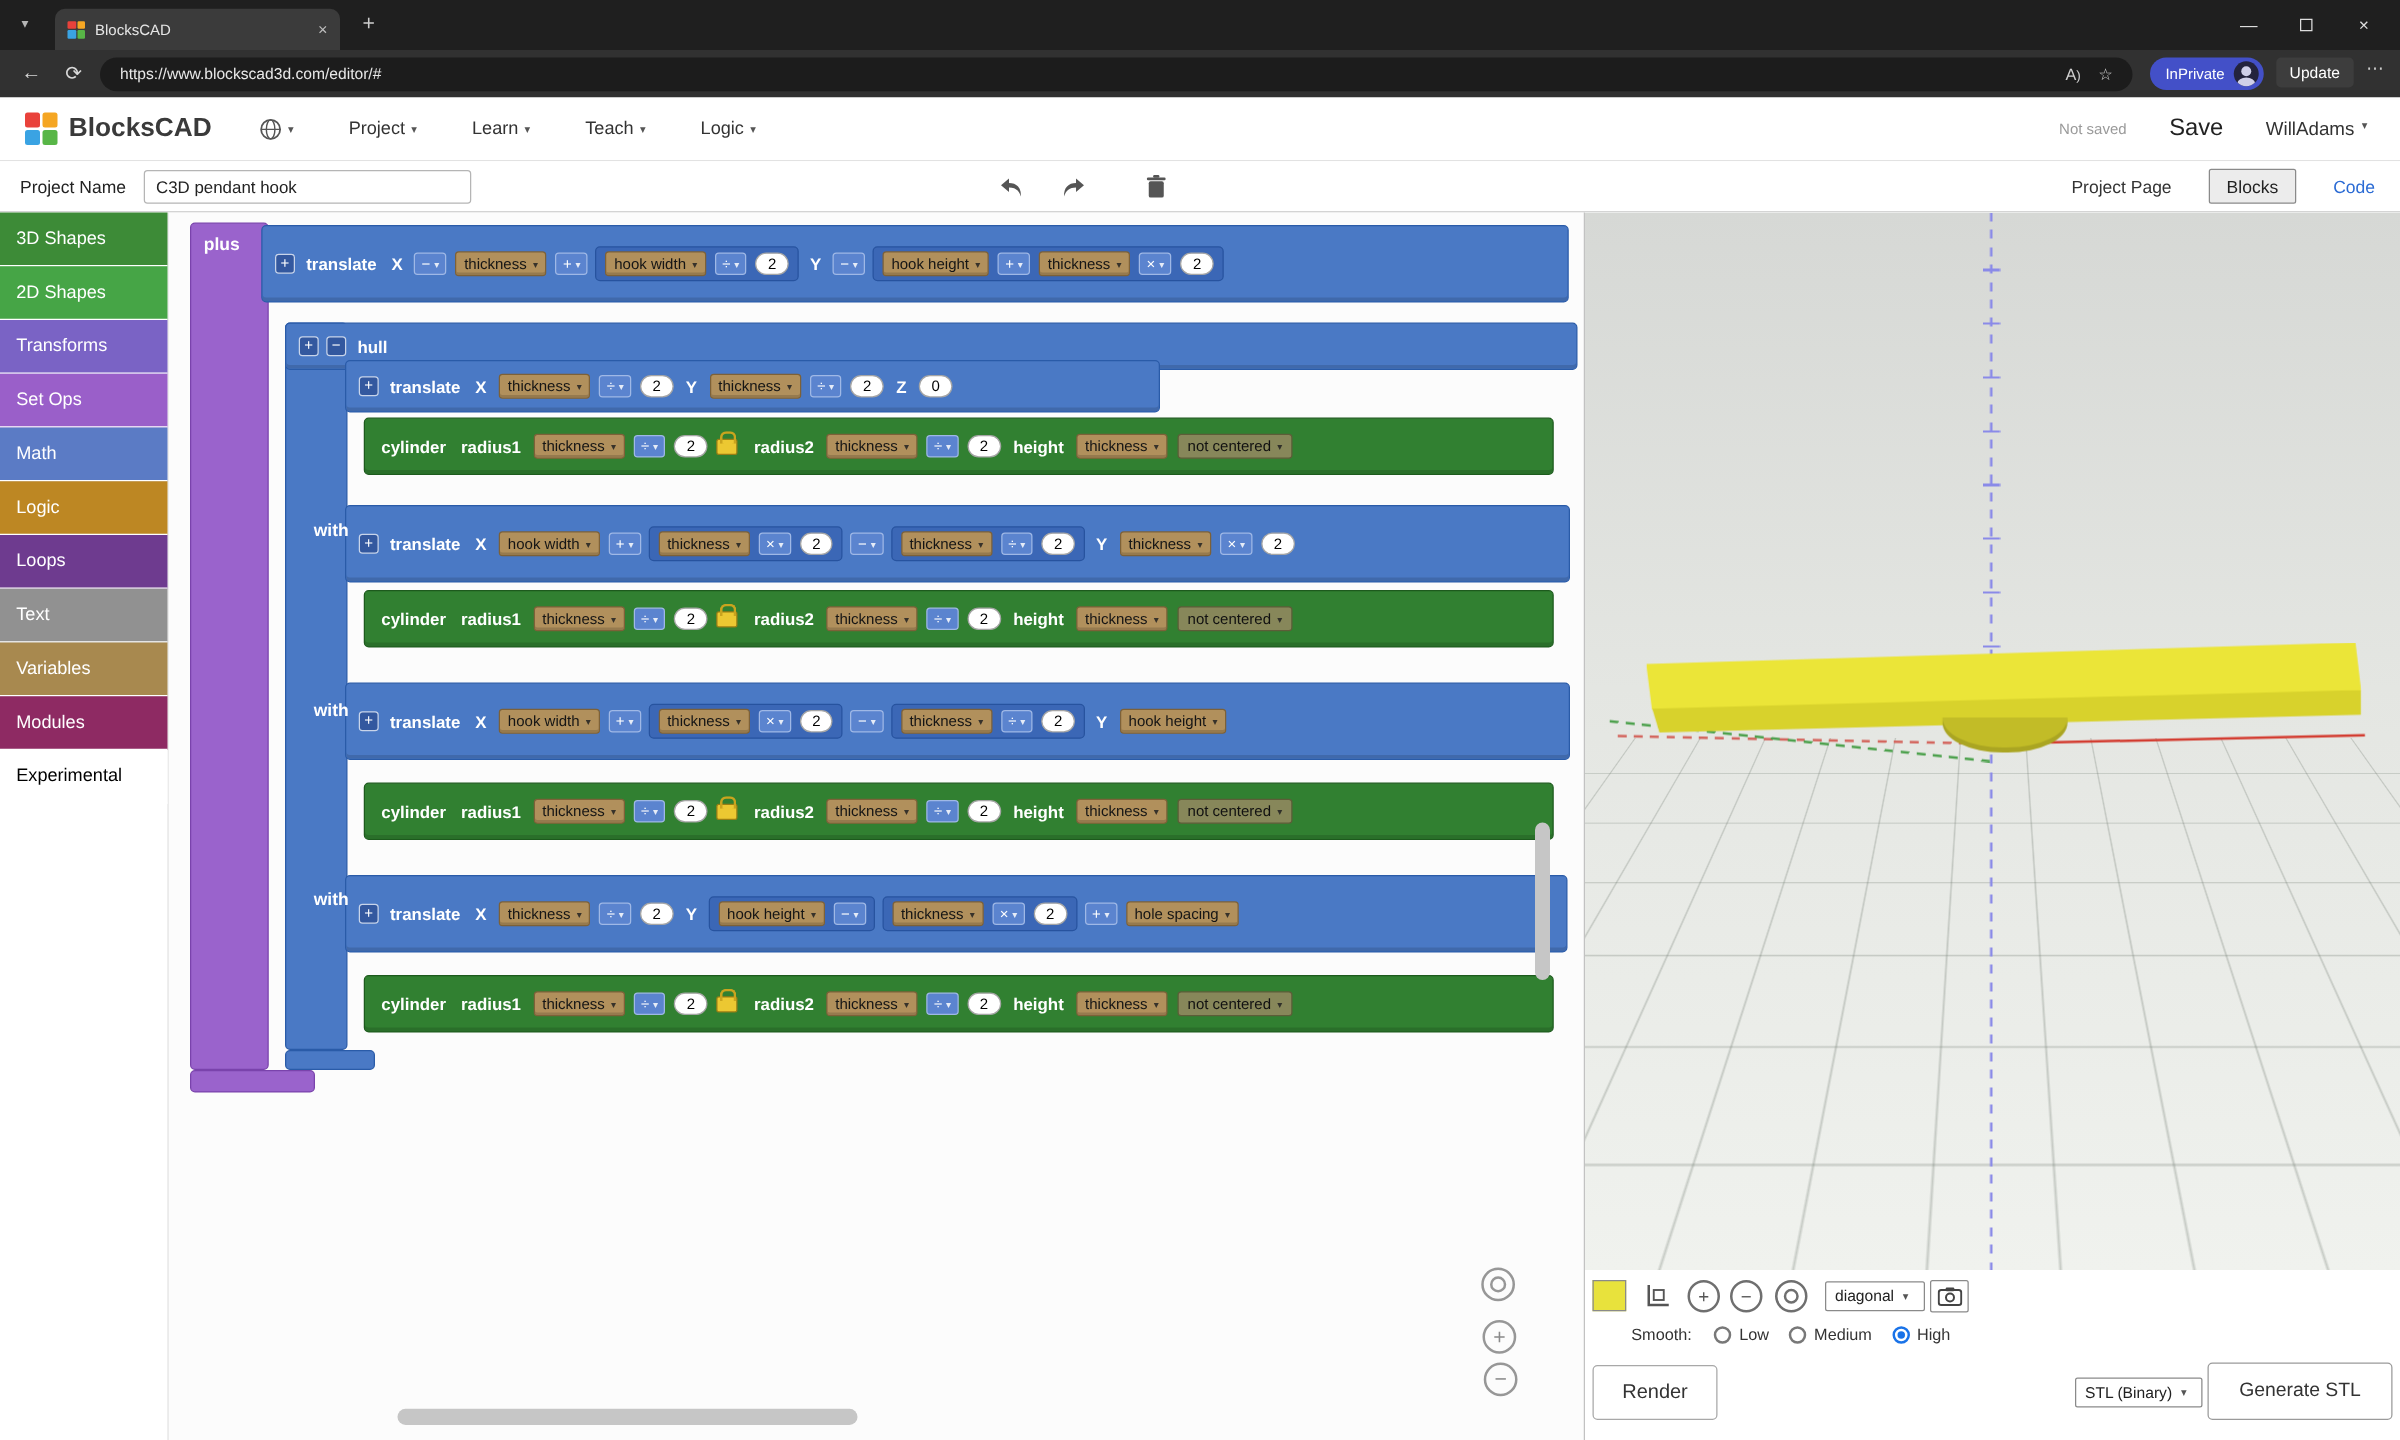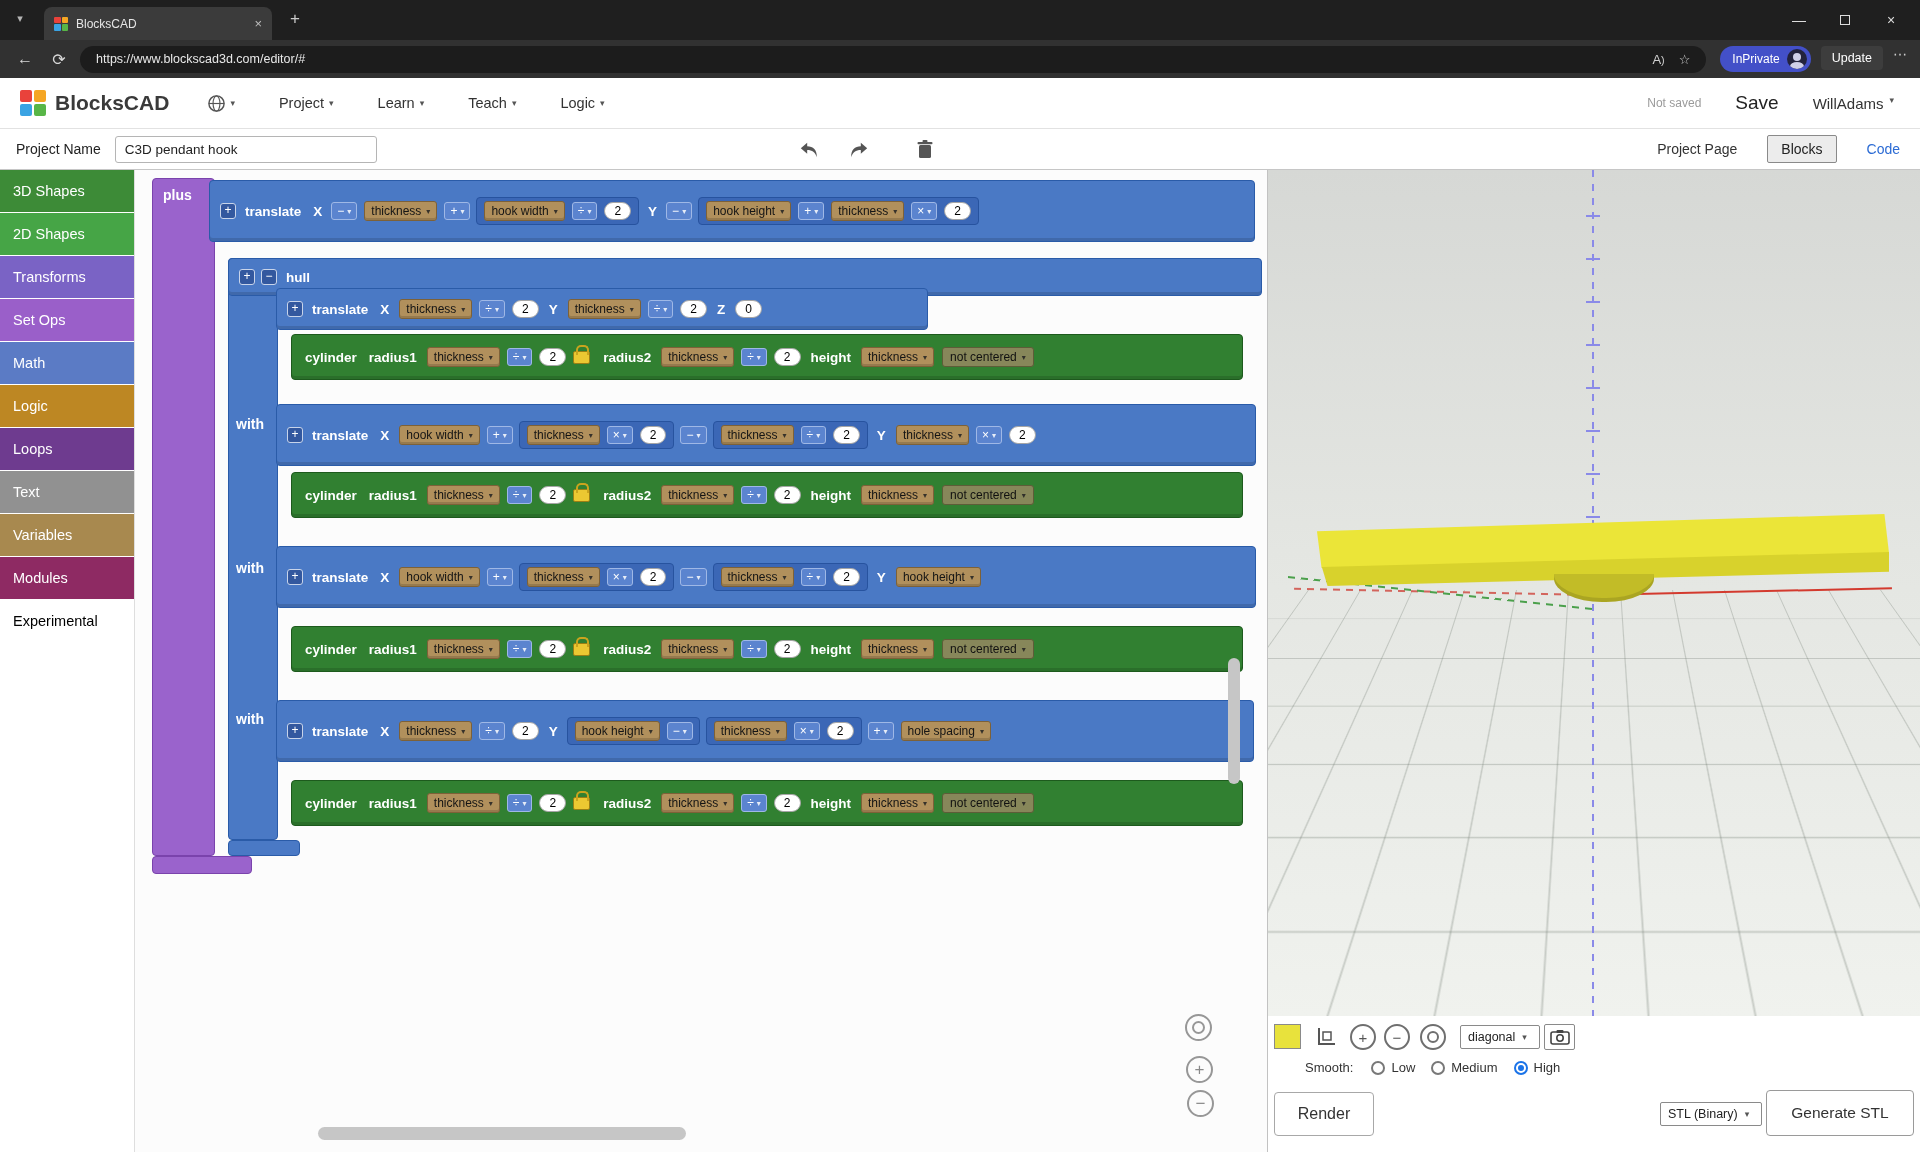--- a/index.html
+++ b/index.html
@@ -62,21 +62,21 @@
   .sb-item { height:43px; display:flex; align-items:center; padding-left:13px; font-size:14.5px; border-bottom:1px solid #ffffff; }
 
   
   .canvas { position:absolute; left:135px; top:170px; width:1132px; bottom:0; background:#fcfcfc; overflow:hidden; }
   .panel { position:absolute; border-radius:4px; }
   .purple { background:#9a63cc; border:1px solid #7a43ac; }
   .blue { background:#4a79c5; border:1px solid #2a5ba8; }
   .green { background:#318031; border:1px solid #1d5a1d; }
   .block { position:absolute; border-radius:4px; display:flex; align-items:center; padding:0 7px; white-space:nowrap; overflow:hidden; box-shadow:inset 0 -3px 0 rgba(0,0,0,.13); }
   .panel-label { position:absolute; top:8px; left:10px; color:#fff; font-weight:bold; font-size:14px; }
-  .ws-label { position:absolute; color:#fff; font-weight:bold; font-size:14px; z-index:4; }
+  .ws-label { position:absolute; color:#fff; font-weight:bold; font-size:14px; z-index:4;margin-left:15px; }
   .b-lbl { color:#fff; font-weight:bold; font-size:13.5px; margin:16px 6px; }
   .b-btn { flex:0 0 auto; width:16px; height:16px; background:#33589f; color:#fff; border:1px solid #c8d4ea; border-radius:3px; font-size:12px; line-height:13px; text-align:center; margin:0 3px; }
   .b-chip { background:#b1905c; border:1px solid #7d6138; border-radius:3px; color:#151515; font-size:12px; padding:2px 6px; display:inline-flex; align-items:center; gap:5px; margin:0 4px; box-shadow:inset 0 -2px 0 rgba(0,0,0,.15); }
   .b-op { background:#5b84cf; border:1px solid #9fb8e6; border-radius:3px; color:#fff; padding:1px 5px; font-size:12px; display:inline-flex; align-items:center; gap:3px; margin:0 3px; }
   .b-num { background:#fff; border:1px solid #a5a5a5; border-radius:10px; padding:1px 9px; font-size:12px; color:#000; margin:0 4px; }
   .b-dd { background:#87875a; border:1px solid #5d5d38; border-radius:3px; color:#111; font-size:12px; padding:2px 7px; display:inline-flex; align-items:center; gap:5px; margin:0 4px; }
   .b-grp { background:#3b67b6; border:1px solid #27539f; border-radius:4px; padding:3px 3px; display:inline-flex; align-items:center; margin:0 3px; }
   .b-lock { position:relative; width:17px; height:13px; background:#ecc832; border:1px solid #9a7e14; border-radius:2px; margin:0 7px 0 3px; flex:0 0 auto; }
   .b-lock::before { content:""; position:absolute; left:2px; top:-7px; width:9px; height:8px; border:2px solid #caa41e; border-bottom:none; border-radius:5px 5px 0 0; }
   .tcaret { font-size:8px; opacity:.85; }

